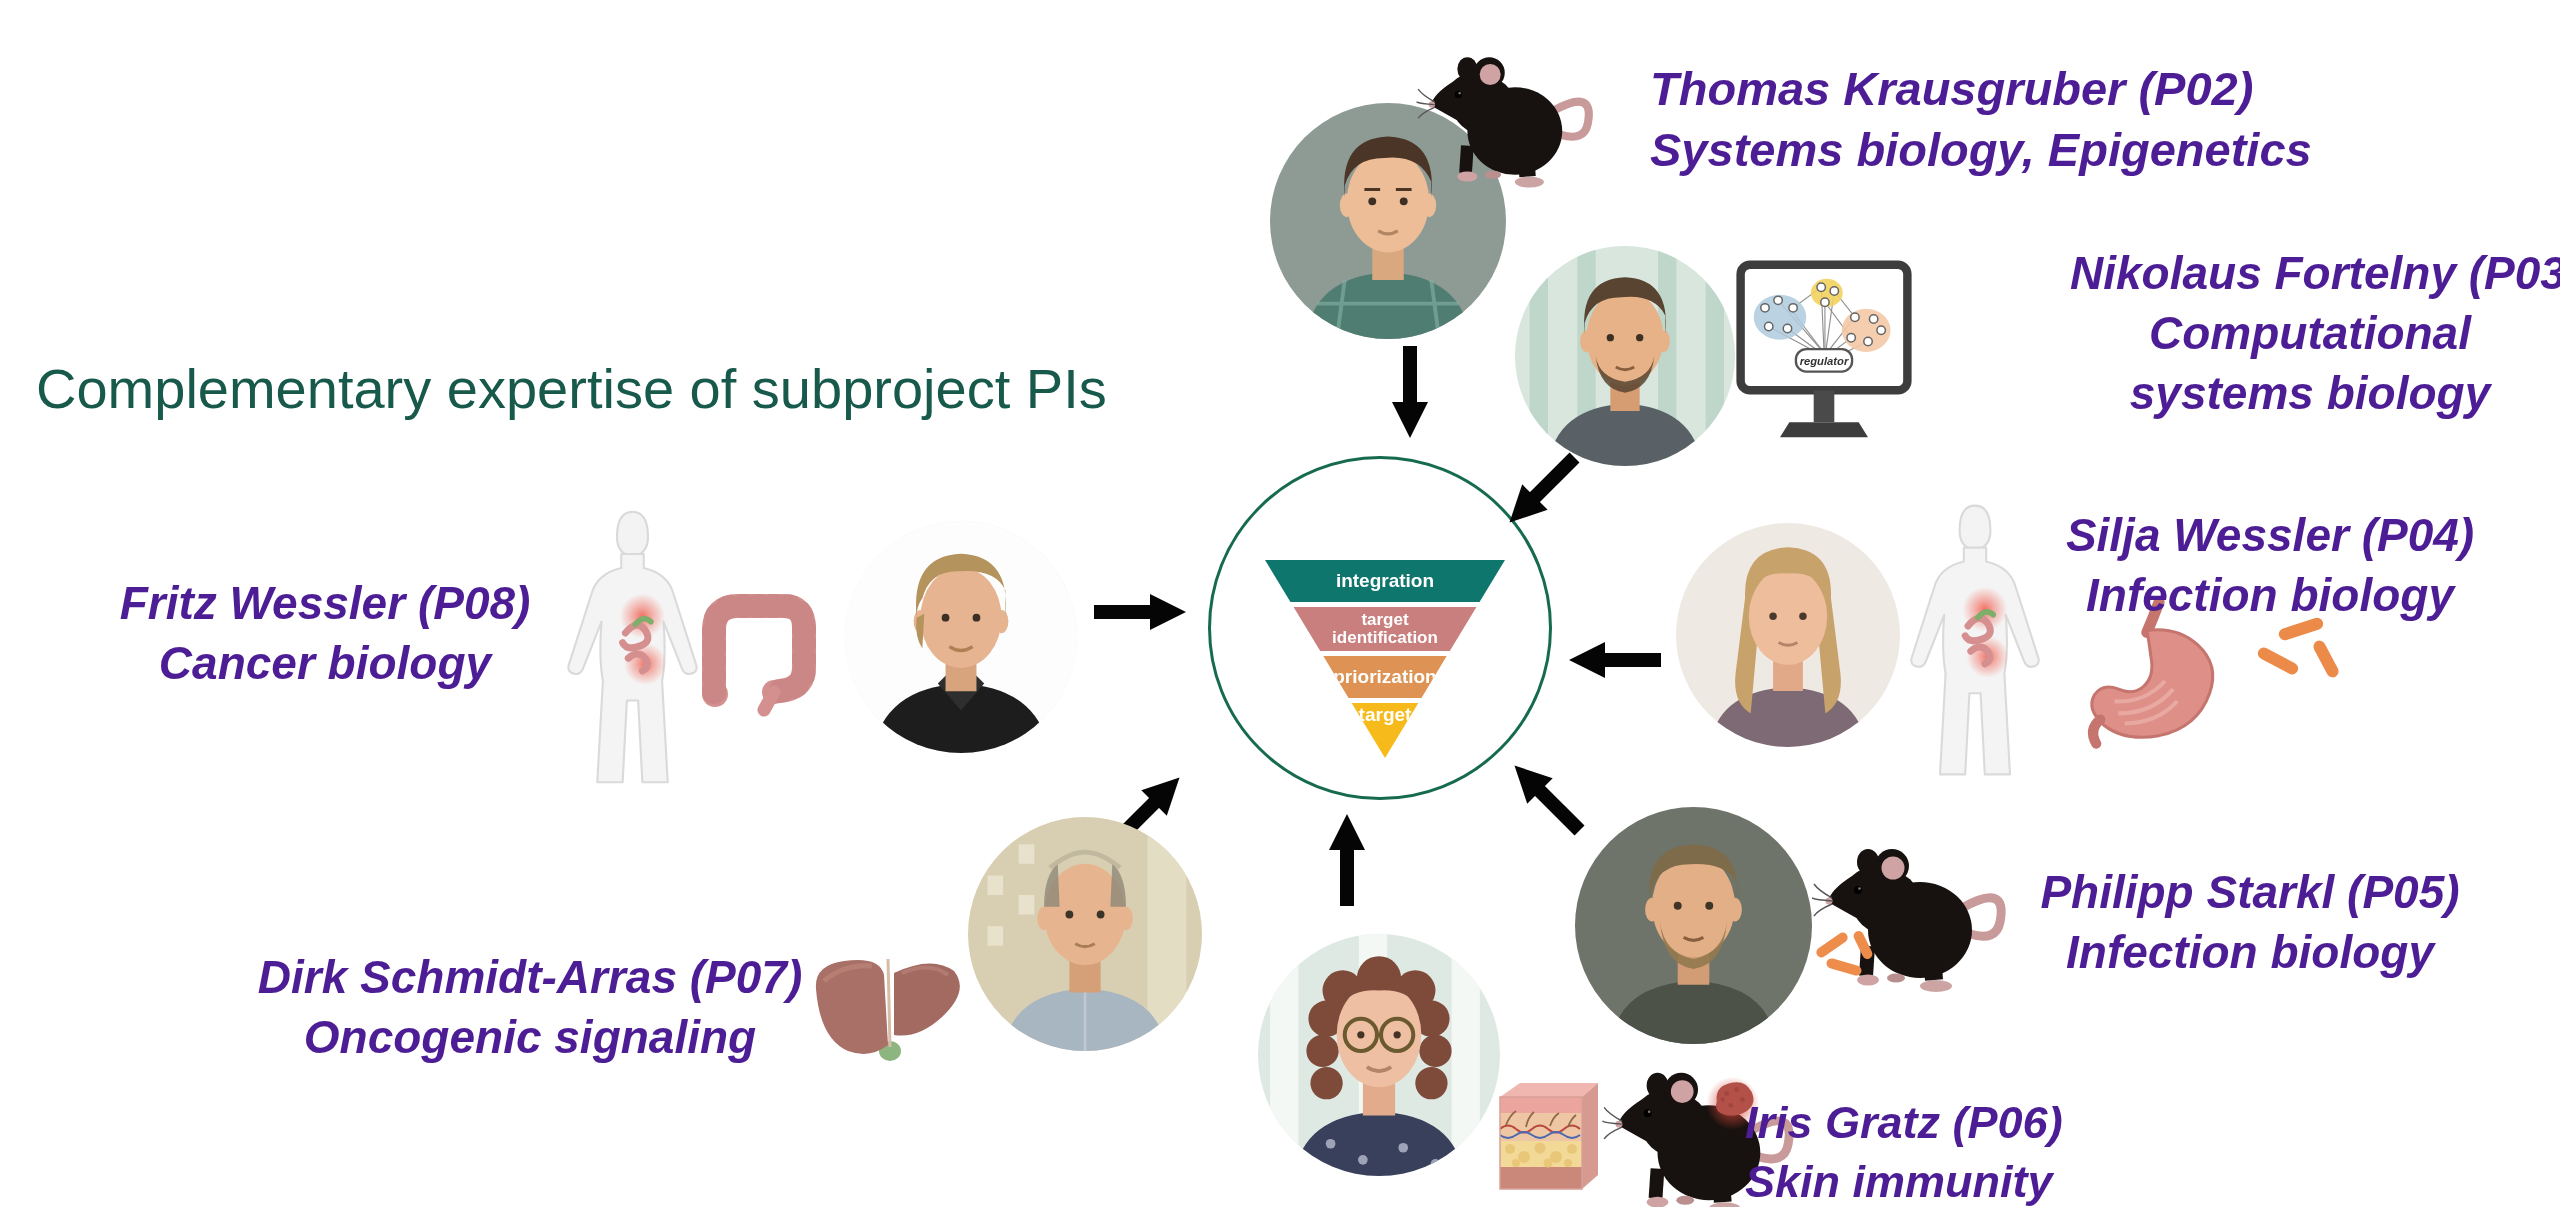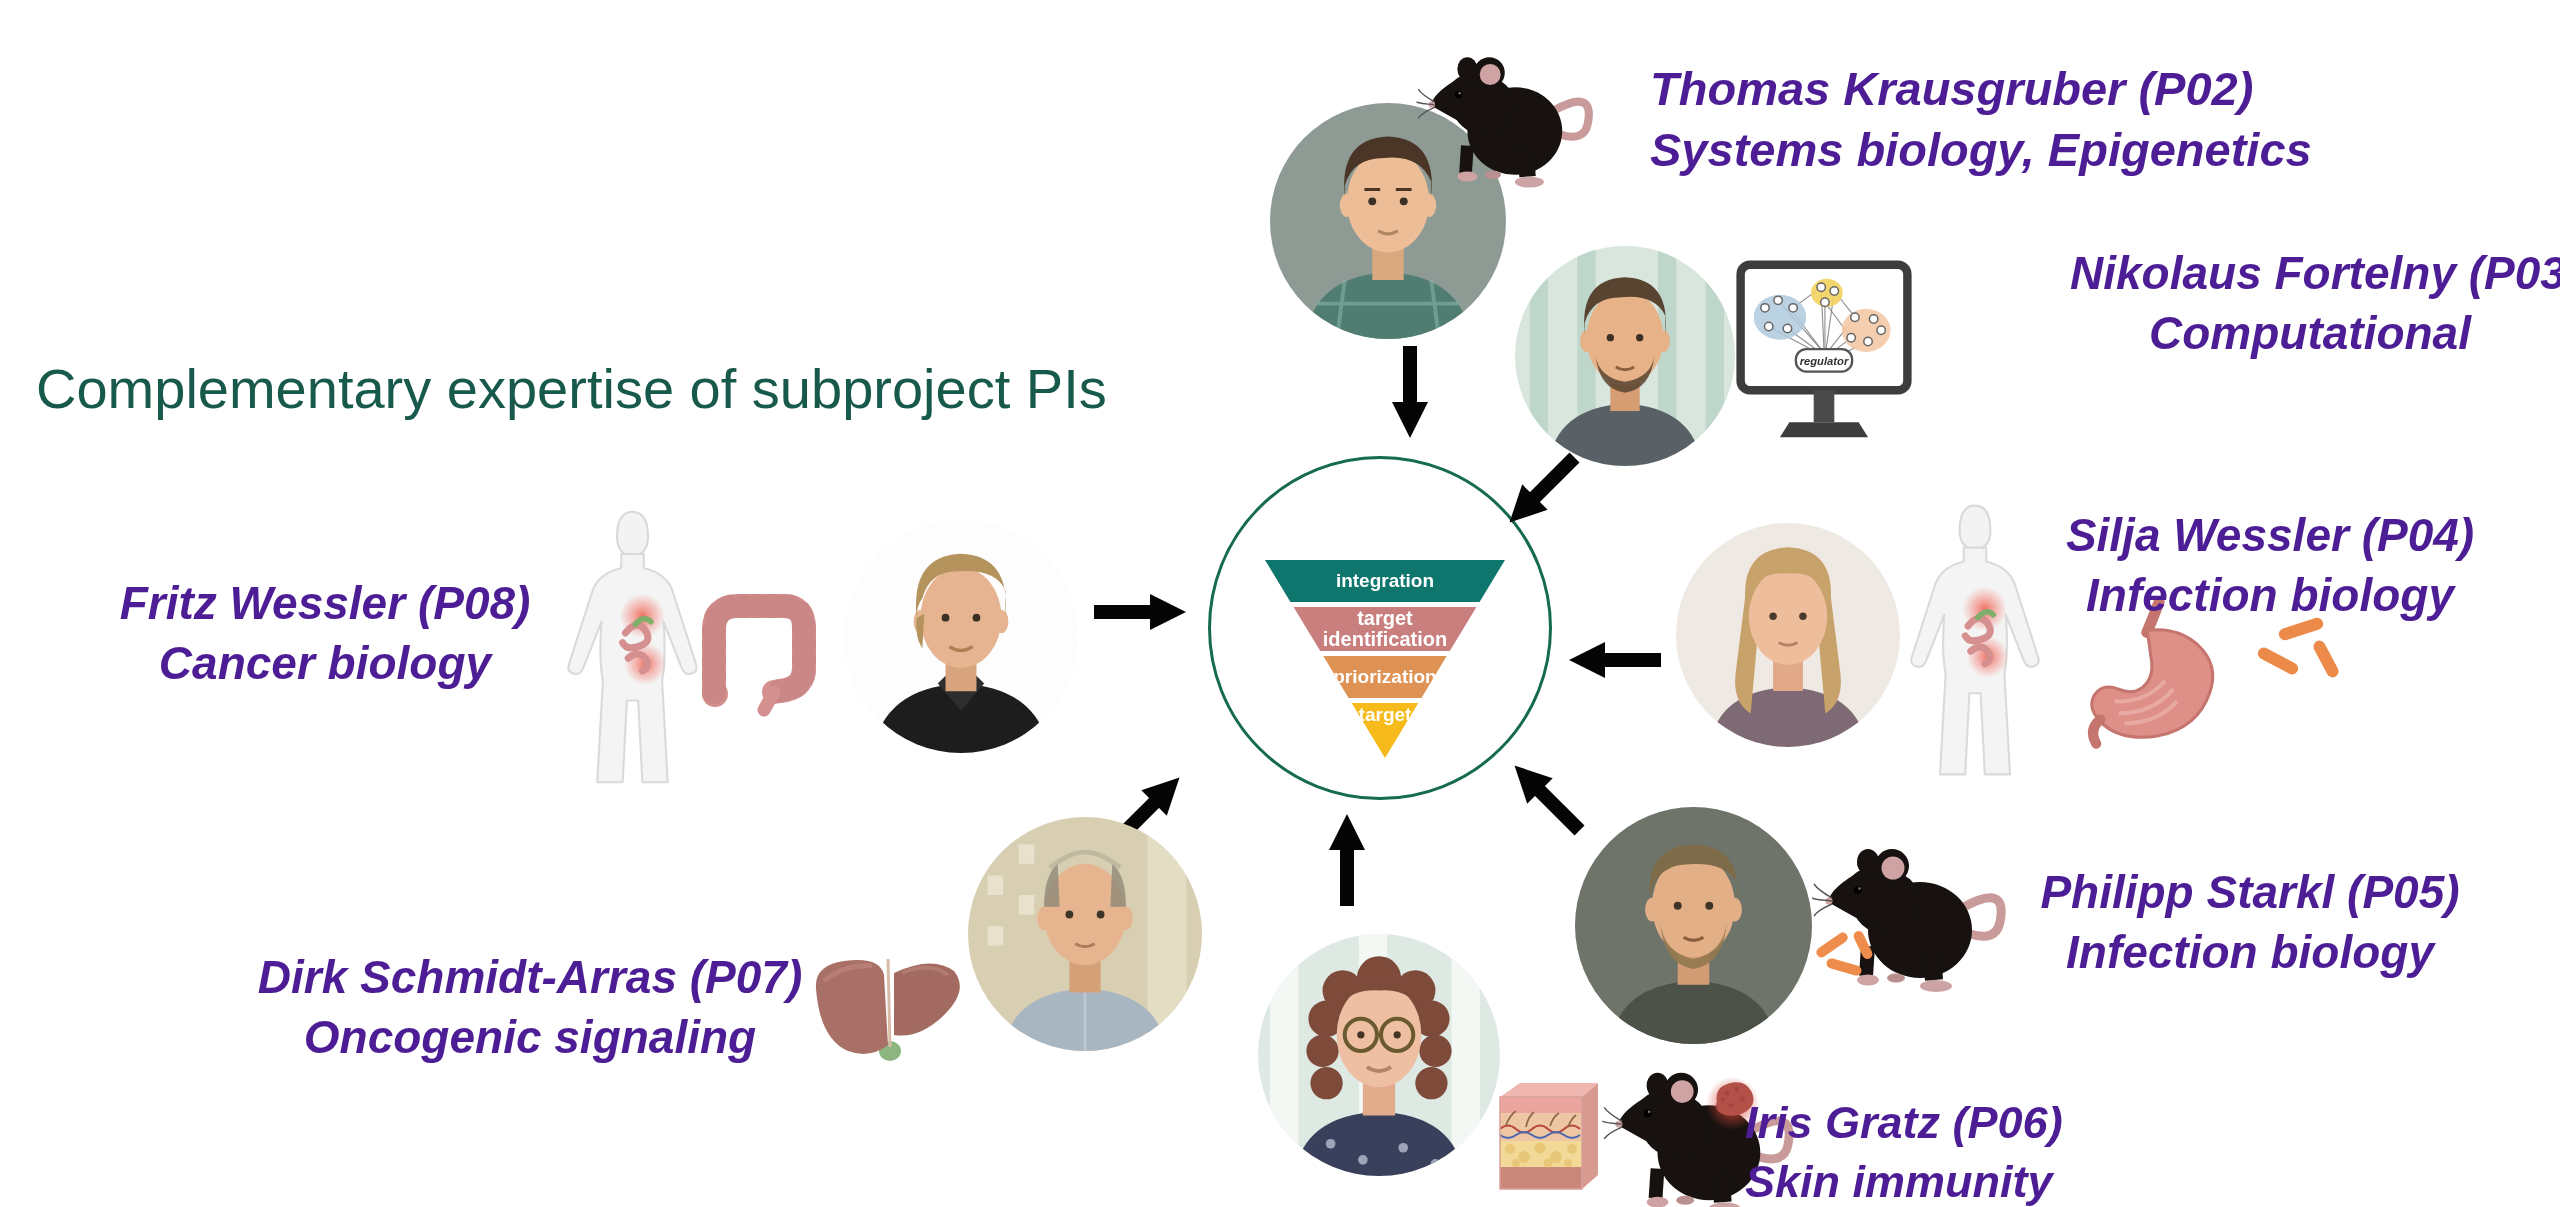--- a/index.html
+++ b/index.html
@@ -20,21 +20,21 @@
   .pi-text div{white-space:nowrap;}
   
   .hub-circle{
     position:absolute;left:1208px;top:456px;width:344px;height:344px;
     border:3px solid #166a4d;border-radius:50%;background:#fff;box-sizing:border-box;
   }
   .funnel{position:absolute;left:1265px;top:560px;width:240px;height:200px;}
   .band{position:absolute;left:0;width:240px;display:flex;align-items:center;justify-content:center;
         color:#fff;font-weight:bold;text-align:center;}
   .band.b1{top:0;height:42px;font-size:19px;clip-path:polygon(0% 0%,100% 0%,89.4% 100%,10.6% 100%);}
-  .band.b2{top:47px;height:44px;font-size:20px;line-height:1.05;clip-path:polygon(11.9% 0%,88.1% 0%,77% 100%,23% 100%);}
+  .band.b2{top:47px;height:44px;font-size:17px;line-height:1.05;clip-path:polygon(11.9% 0%,88.1% 0%,77% 100%,23% 100%);}
   .band.b2 span{display:block;width:140px;margin:0 auto;}
   .band.b3{top:96px;height:42px;font-size:19px;clip-path:polygon(24.3% 0%,75.7% 0%,65.2% 100%,34.8% 100%);}
   .band.b4{top:143px;height:55px;font-size:19px;align-items:flex-start;padding-top:1px;box-sizing:border-box;
            clip-path:polygon(36.1% 0%,63.9% 0%,50% 100%);}
   
   .arrow{position:absolute;width:96px;height:36px;transform-origin:50% 50%;}
   .arrow .shaft{position:absolute;left:2px;top:11px;width:58px;height:14px;background:#050505;}
   .arrow .head{position:absolute;left:58px;top:0;width:0;height:0;
                border-left:36px solid #050505;border-top:18px solid transparent;border-bottom:18px solid transparent;}
   
@@ -243,20 +243,21 @@
       </g>
       <rect x="65" y="96" width="60" height="24" rx="11" fill="#fff" stroke="#555" stroke-width="2.5"></rect>
       <text x="95" y="113" text-anchor="middle" font-size="12" font-weight="bold" fill="#333" font-family="Liberation Sans, sans-serif">regulator</text>
       <rect x="84" y="140" width="22" height="34" fill="#4a4a4a"></rect>
       <path d="M58,174 L132,174 L142,190 L48,190 Z" fill="#3d3d3d"></path>
     </svg>
   </div>
   <div class="pi-text" style="left:2070px;top:244px;width:480px;font-size:46px;">
     <div>Nikolaus Fortelny (P03)</div>
     <div>Computational</div>
+    <div>systems biology</div>
   </div>
 
   <div class="photo" style="left:1676px;top:523px;width:224px;height:224px;">
     <svg viewBox="0 0 120 120">
       <rect width="120" height="120" fill="#efe9e3"></rect>
       <path d="M18,120 Q22,90 60,88 Q98,90 102,120 Z" fill="#7d6a74"></path>
       <path d="M37,40 Q36,14 60,13 Q84,14 83,40 L88,80 Q90,96 80,102 L76,58 Q76,32 60,30 Q44,32 44,58 L40,102 Q30,96 32,80 Z" fill="#c8a26b"></path>
       <path d="M52,66 L52,90 L68,90 L68,66 Z" fill="#e2a988"></path>
       <ellipse cx="60" cy="50" rx="21" ry="26" fill="#edbd9c"></ellipse>
       <path d="M39,46 Q38,20 60,19 Q82,20 81,46 L81,36 Q74,26 60,27 Q46,26 39,36 Z" fill="#c8a26b"></path>

